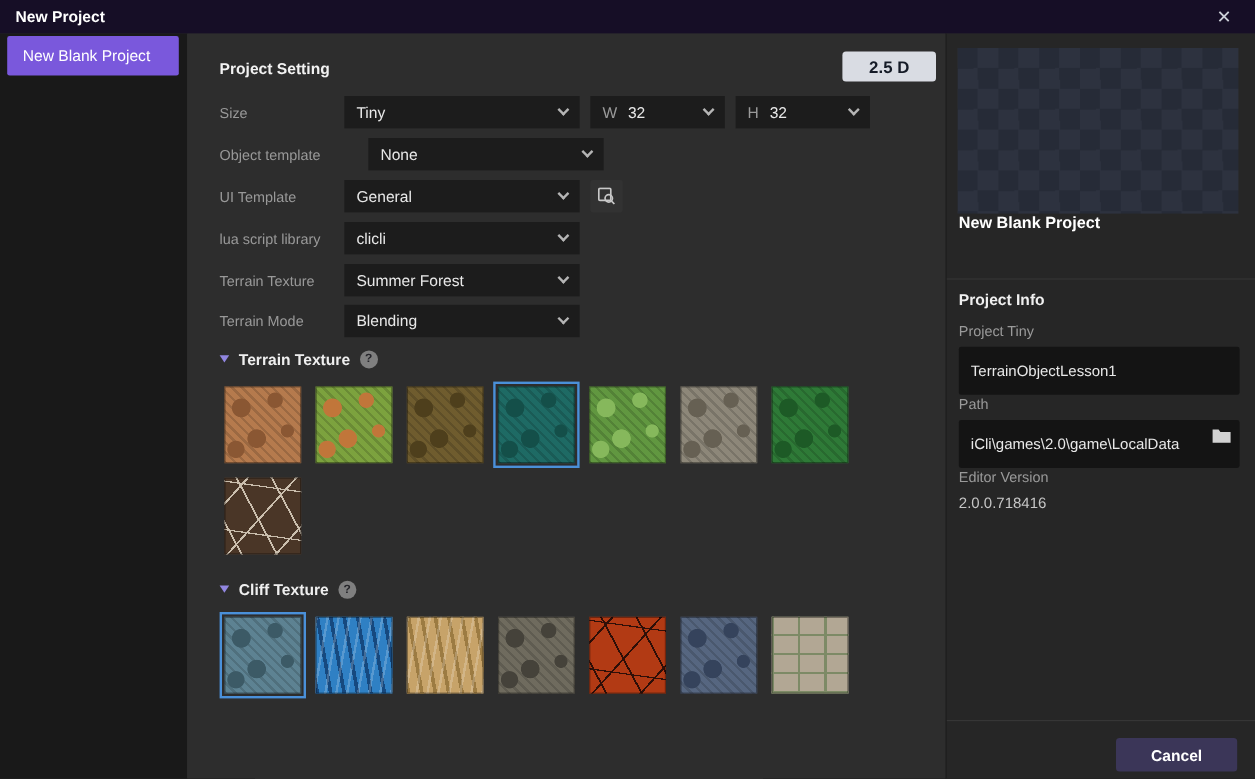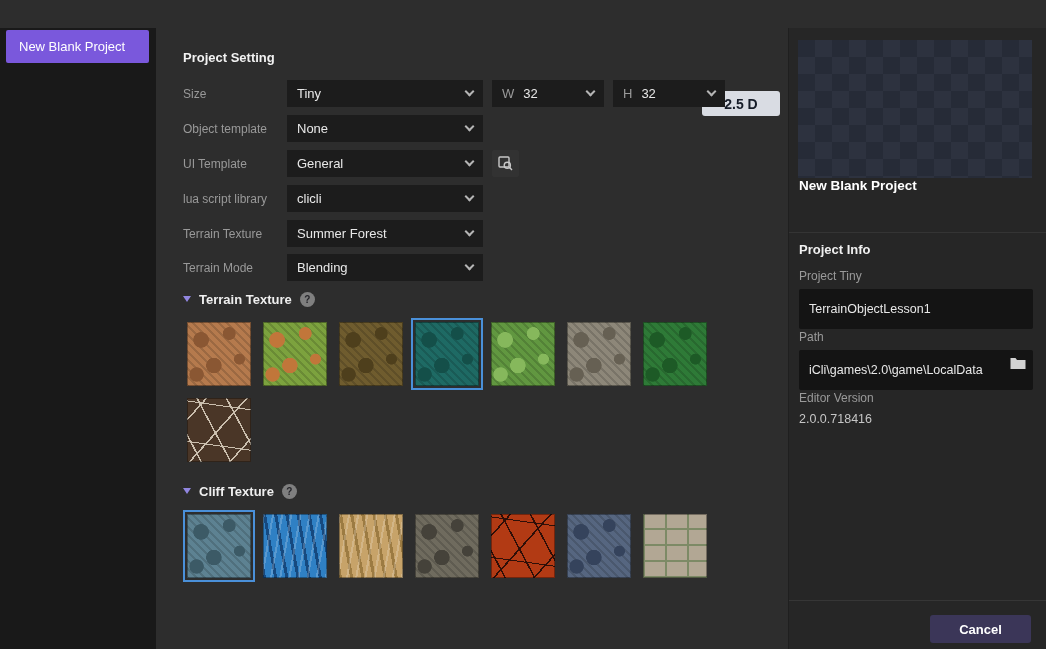--- a/index.html
+++ b/index.html
@@ -19,21 +19,21 @@
     position:absolute; left:6px; right:7px; top:2px; height:33px; border-radius:2px;
     background:#7a58dc; color:#ffffff; font-size:13px; display:flex; align-items:center;
     padding-left:13px; cursor:pointer;
   }
   
   .main { position:absolute; left:156px; top:28px; width:632px; bottom:0; background:#2d2d2d; }
   .main-heading { position:absolute; left:27px; top:22px; color:#f2f2f2; font-size:13px; font-weight:bold; }
   .mode-badge {
     position:absolute; right:8px; top:15px; width:78px; height:25px; border-radius:3px;
     background:#d9dce3; color:#151b27; font-size:14px; font-weight:bold;
-    display:flex; align-items:center; justify-content:center; cursor:pointer;margin-top:48px;
+    display:flex; align-items:center; justify-content:center; cursor:pointer;
   }
   .form-row { position:absolute; left:27px; height:27px; display:flex; align-items:center; }
   .form-label { width:104px; color:#999999; font-size:12px; }
   .dropdown {
     position:relative; height:27px; background:#1c1c1c; border-radius:0;
     display:flex; align-items:center; padding:0 26px 0 10px;
     color:#e8e8e8; font-size:13px; cursor:pointer;
   }
   .main-dd { width:196px; }
   .small-dd { width:112px; margin-left:9px; }
@@ -91,20 +91,26 @@
   .btn { position:absolute; top:615px; height:28px; border-radius:3px; color:#ffffff; font-size:13px;
     font-weight:bold; display:flex; align-items:center; justify-content:center; cursor:pointer; }
   .btn-create { right:123px; width:101px; background:#6e52d8;margin-top:45px; }
   .btn-cancel { right:15px; width:101px; background:#3b3658; }
 </style>
 </head>
 <body>
 
 <div class="window">
 
+  <div class="titlebar">
+    <div class="dialog-title">New Project</div>
+    <div class="close-btn">
+      <span>✕</span>
+    </div>
+  </div>
 
   <div class="sidebar">
     <div class="sidebar-item-selected">
       <span>New Blank Project</span>
     </div>
   </div>
 
   <div class="main">
     <div class="main-heading">Project Setting</div>
     <div class="mode-badge">2.5 D</div>
@@ -120,21 +126,21 @@
         <span>32</span>
         <span class="chev"></span>
       </div>
       <div class="dropdown small-dd">
         <span class="dd-prefix">H</span>
         <span>32</span>
         <span class="chev"></span>
       </div>
     </div>
 
-    <div class="form-row" style="top:87px;">
+    <div class="form-row" style="top:87px;gap:20px;">
       <div class="form-label">Object template</div>
       <div class="dropdown main-dd">
         <span>None</span>
         <span class="chev"></span>
       </div>
     </div>
 
     <div class="form-row" style="top:122px;">
       <div class="form-label">UI Template</div>
       <div class="dropdown main-dd">

